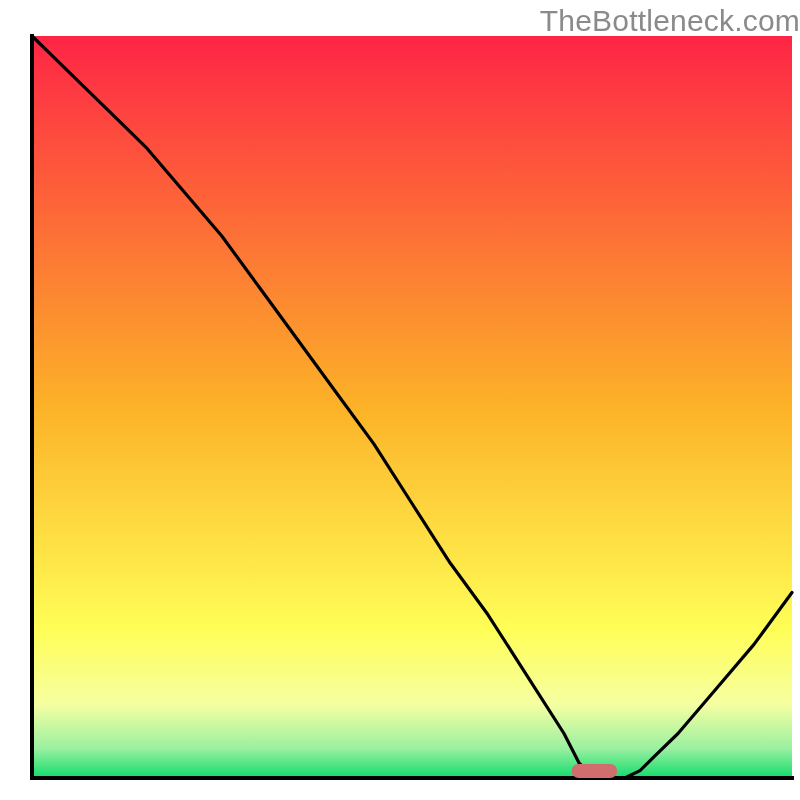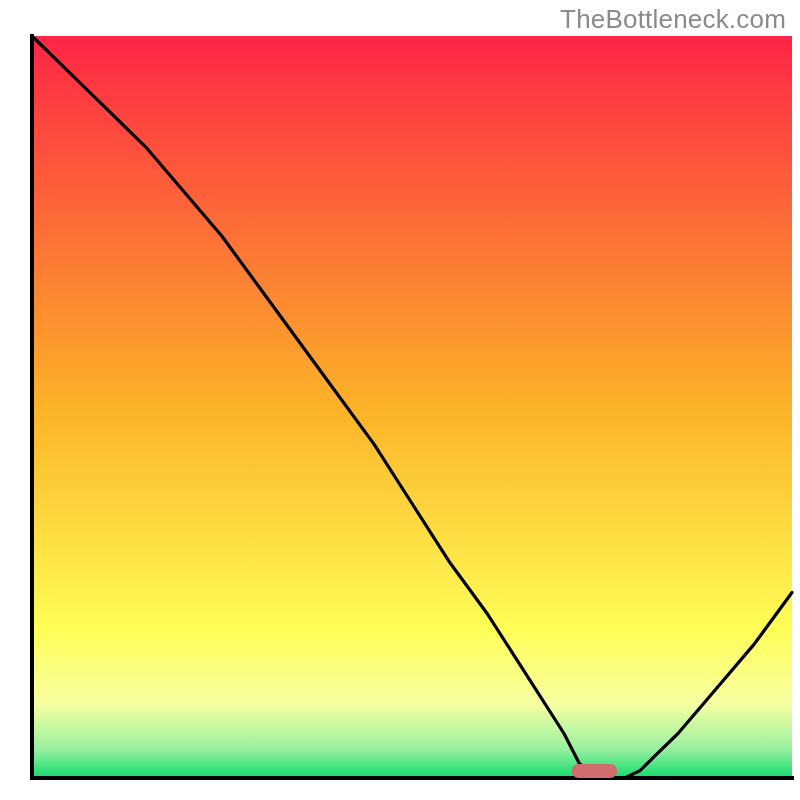--- a/index.html
+++ b/index.html
@@ -11,23 +11,23 @@
     overflow: hidden;
   }
   .frame {
     position: relative;
     width: 800px;
     height: 800px;
   }
   .watermark {
     position: absolute;
     top: 4px;
-    right: 14px;
+    right: 0;
     font-family: Arial, Helvetica, sans-serif;
-    font-size: 26px;
+    font-size: 30px;
     color: #8a8a8a;
     letter-spacing: 0.2px;
     font-weight: 500;
   }
   svg {
     display: block;
   }
 </style>
 </head>
 <body>

